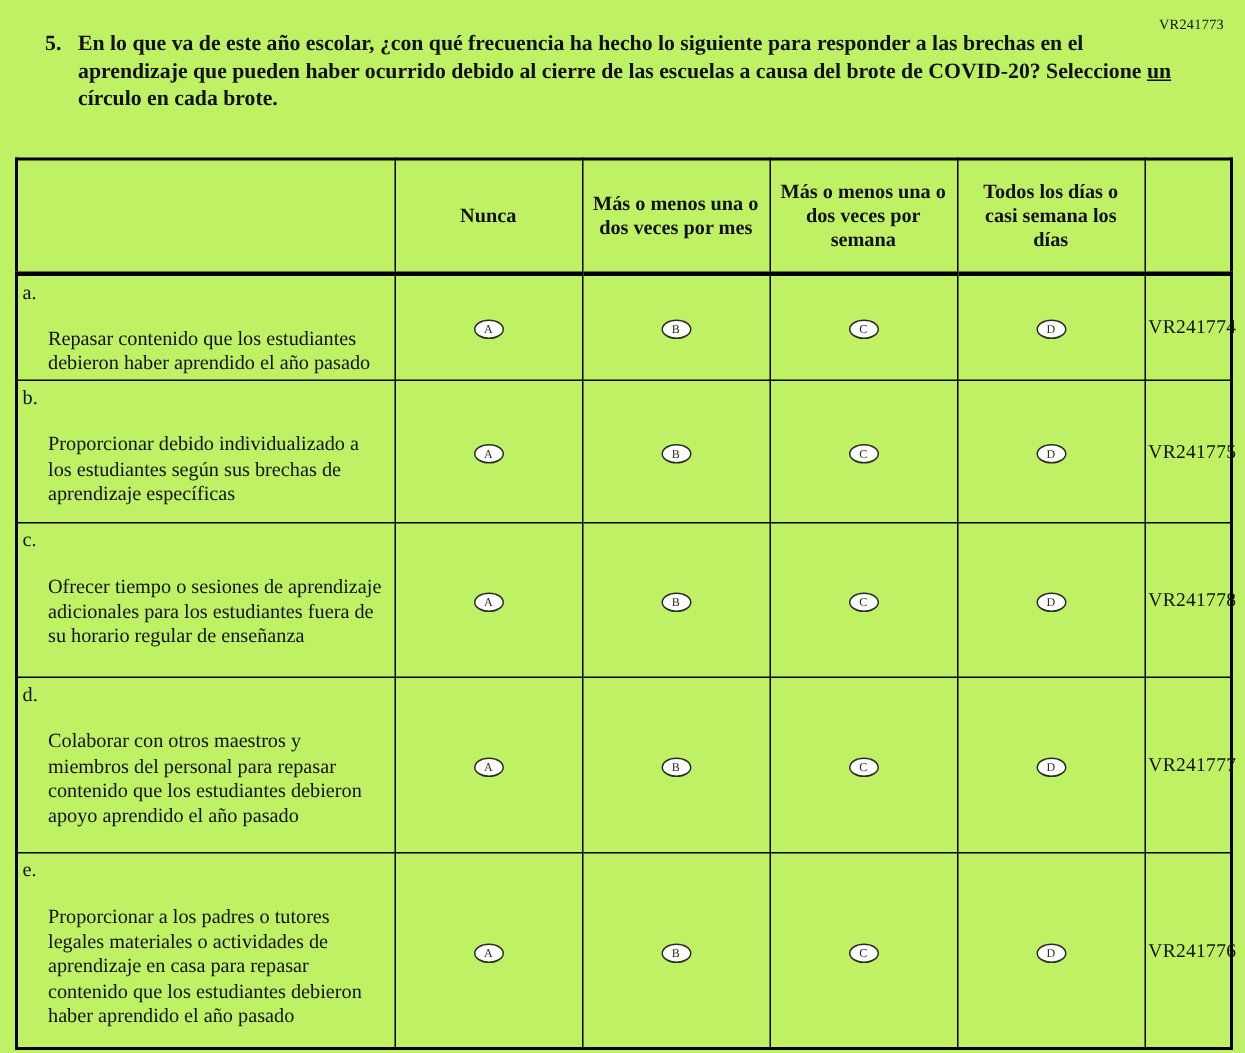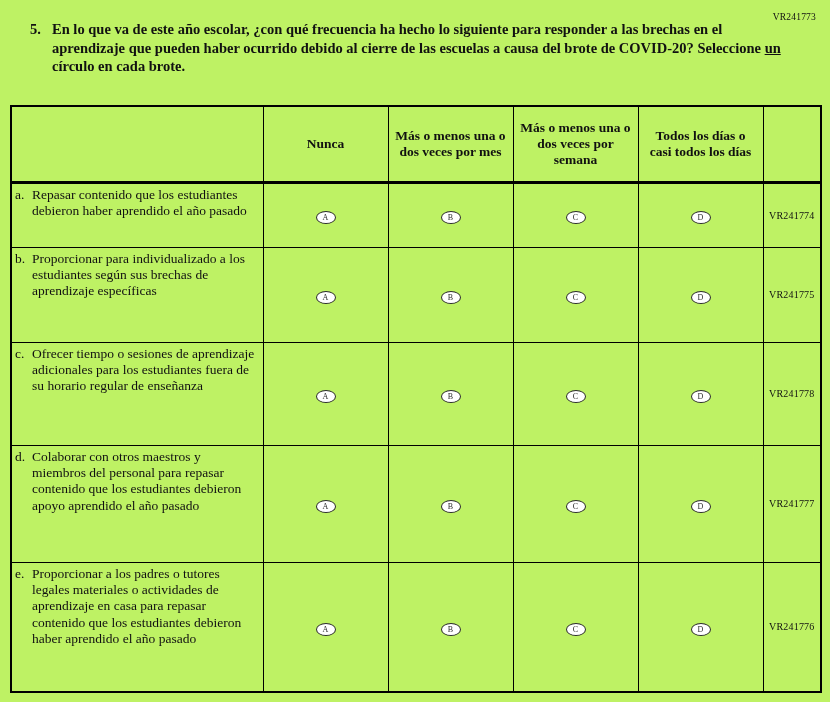--- a/index.html
+++ b/index.html
@@ -64,29 +64,29 @@
     height: 76px;
   }
   td.item-cell {
     vertical-align: top;
     padding: 3px 6px 3px 3px;
     font-size: 13.5px;
     line-height: 1.22;
   }
   .item-inner { display: flex; }
   .item-letter { flex: 0 0 17px; }
-  .item-text { flex: 1; }
+  .item-text { flex: 1; margin-top: 31px; }
   td.opt-cell {
     text-align: center;
     vertical-align: middle;
   }
   td.code-cell {
     text-align: center;
     vertical-align: middle;
-    font-size: 10px;
+    font-size: 13px;
     letter-spacing: 0.2px;
     padding: 16px 2px;
   }
   .oval {
     display: inline-flex;
     align-items: center;
     justify-content: center;
     width: 20px;
     height: 13px;
     border: 1.3px solid #2b2b2b;
@@ -123,21 +123,21 @@
       <col style="width:125px">
       <col style="width:125px">
       <col style="width:58px">
     </colgroup>
     <tbody>
       <tr class="header-row">
         <th></th>
         <th>Nunca</th>
         <th>Más o menos una o dos veces por mes</th>
         <th>Más o menos una o dos veces por semana</th>
-        <th>Todos los días o casi todos los días</th>
+        <th>Todos los días o casi semana los días</th>
         <th></th>
       </tr>
 
       <tr class="row-a">
         <td class="item-cell">
           <div class="item-inner">
             <span class="item-letter">a.</span>
             <span class="item-text">Repasar contenido que los estudiantes debieron haber aprendido el año pasado</span>
           </div>
         </td>
@@ -153,21 +153,21 @@
         <td class="opt-cell"><span class="oval">
               <span>D</span>
             </span></td>
         <td class="code-cell">VR241774</td>
       </tr>
 
       <tr class="row-b">
         <td class="item-cell">
           <div class="item-inner">
             <span class="item-letter">b.</span>
-            <span class="item-text">Proporcionar para individualizado a los estudiantes según sus brechas de aprendizaje específicas</span>
+            <span class="item-text">Proporcionar debido individualizado a los estudiantes según sus brechas de aprendizaje específicas</span>
           </div>
         </td>
         <td class="opt-cell"><span class="oval">
               <span>A</span>
             </span></td>
         <td class="opt-cell"><span class="oval">
               <span>B</span>
             </span></td>
         <td class="opt-cell"><span class="oval">
               <span>C</span>

